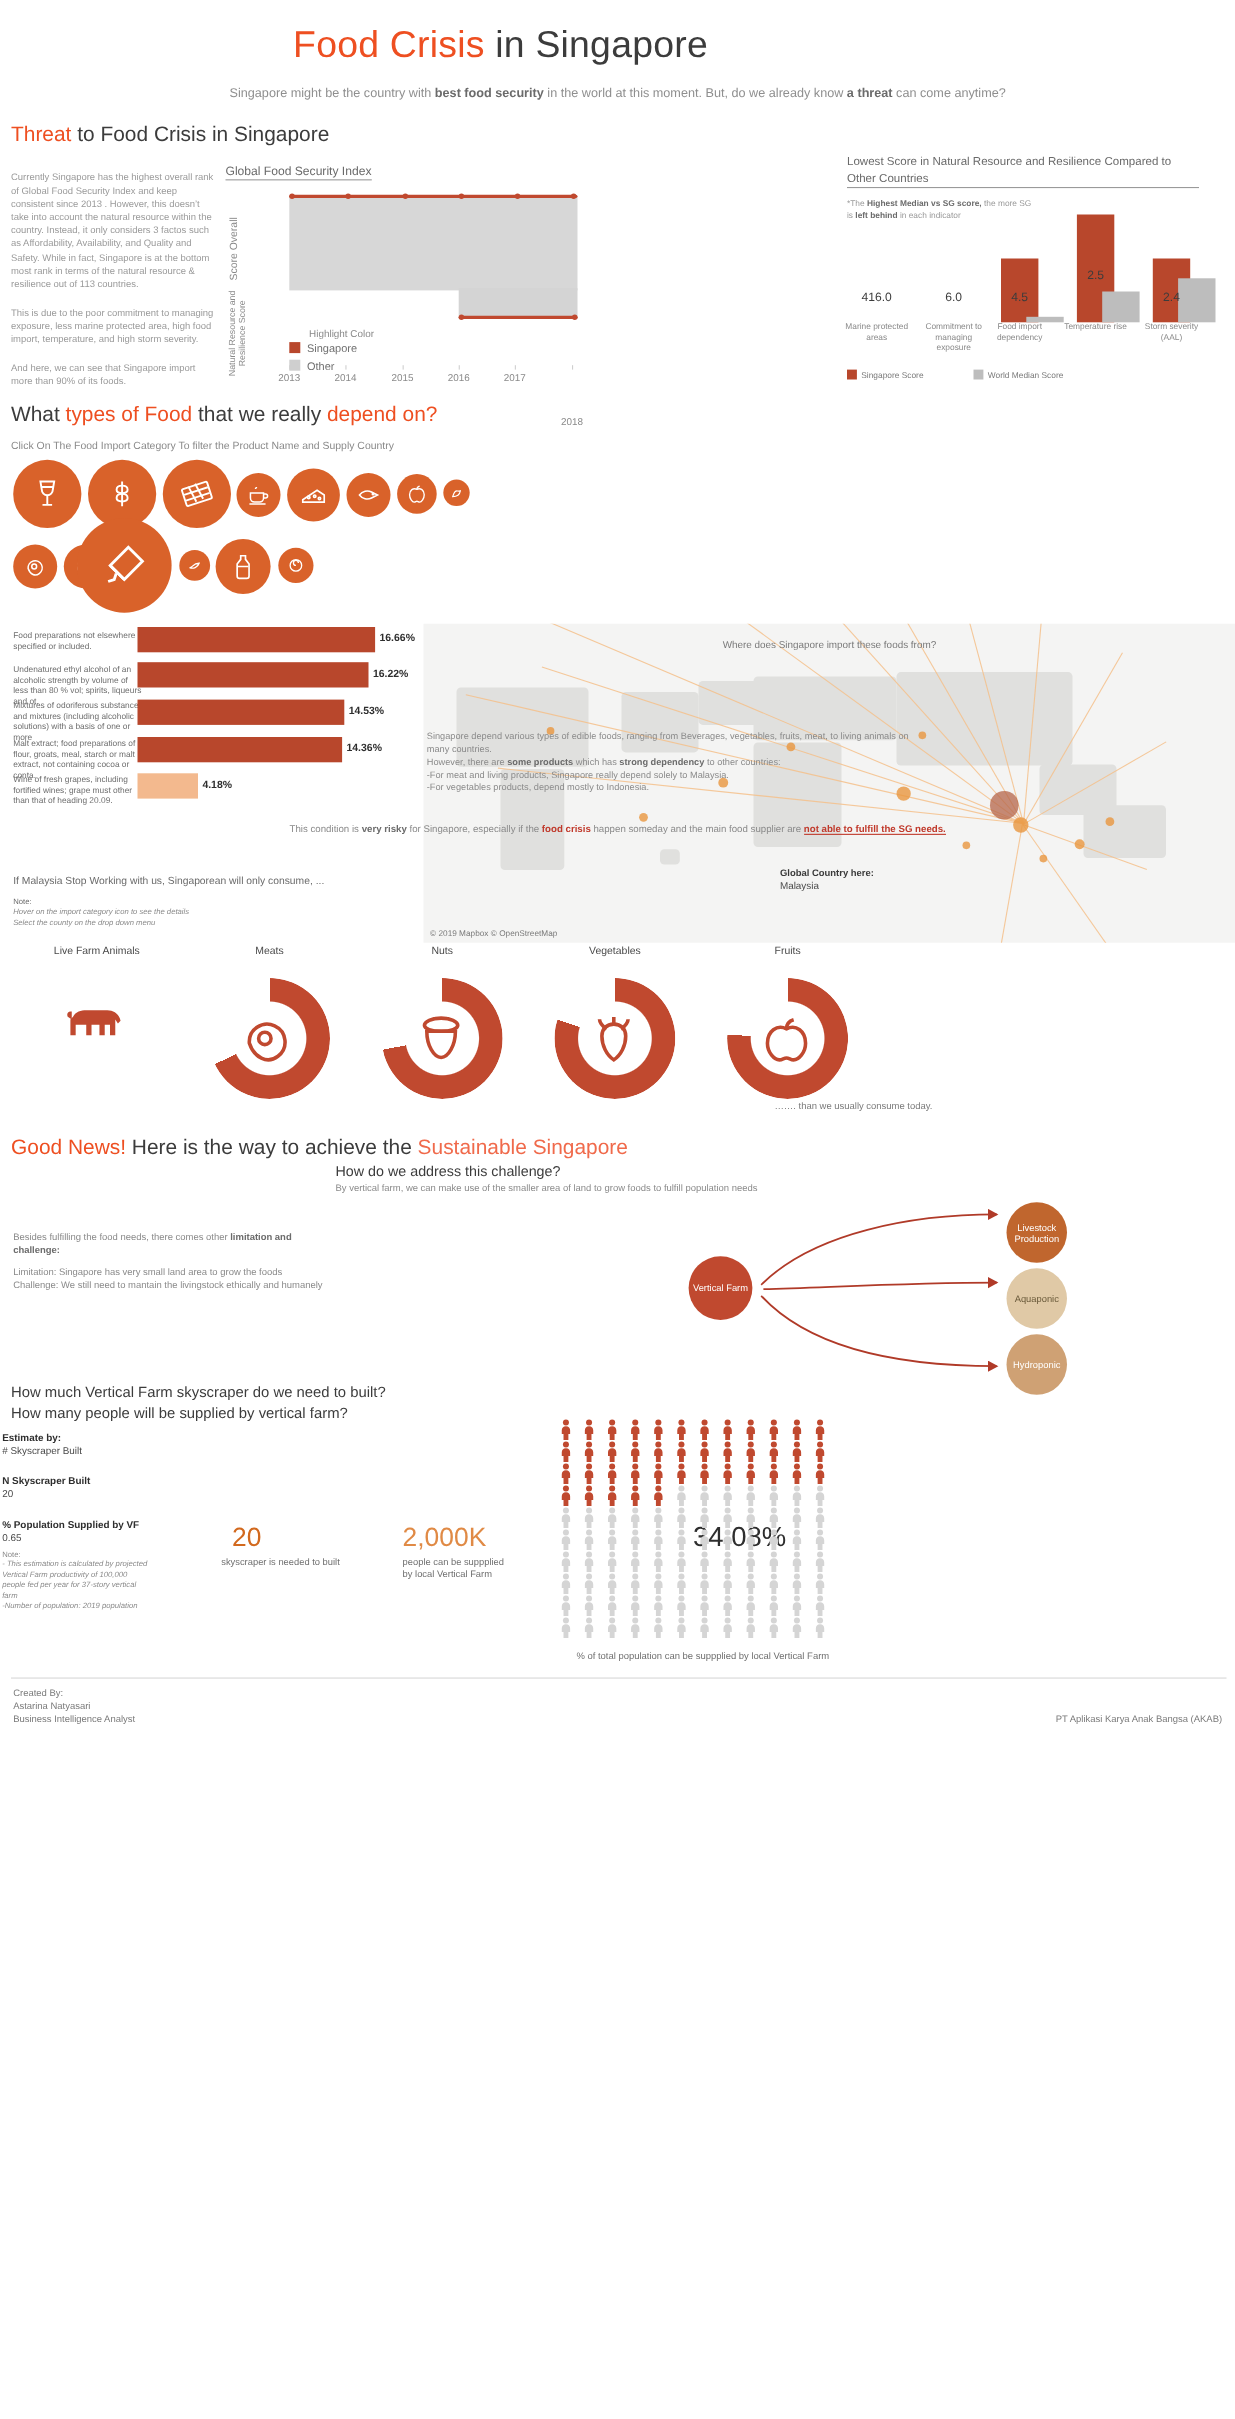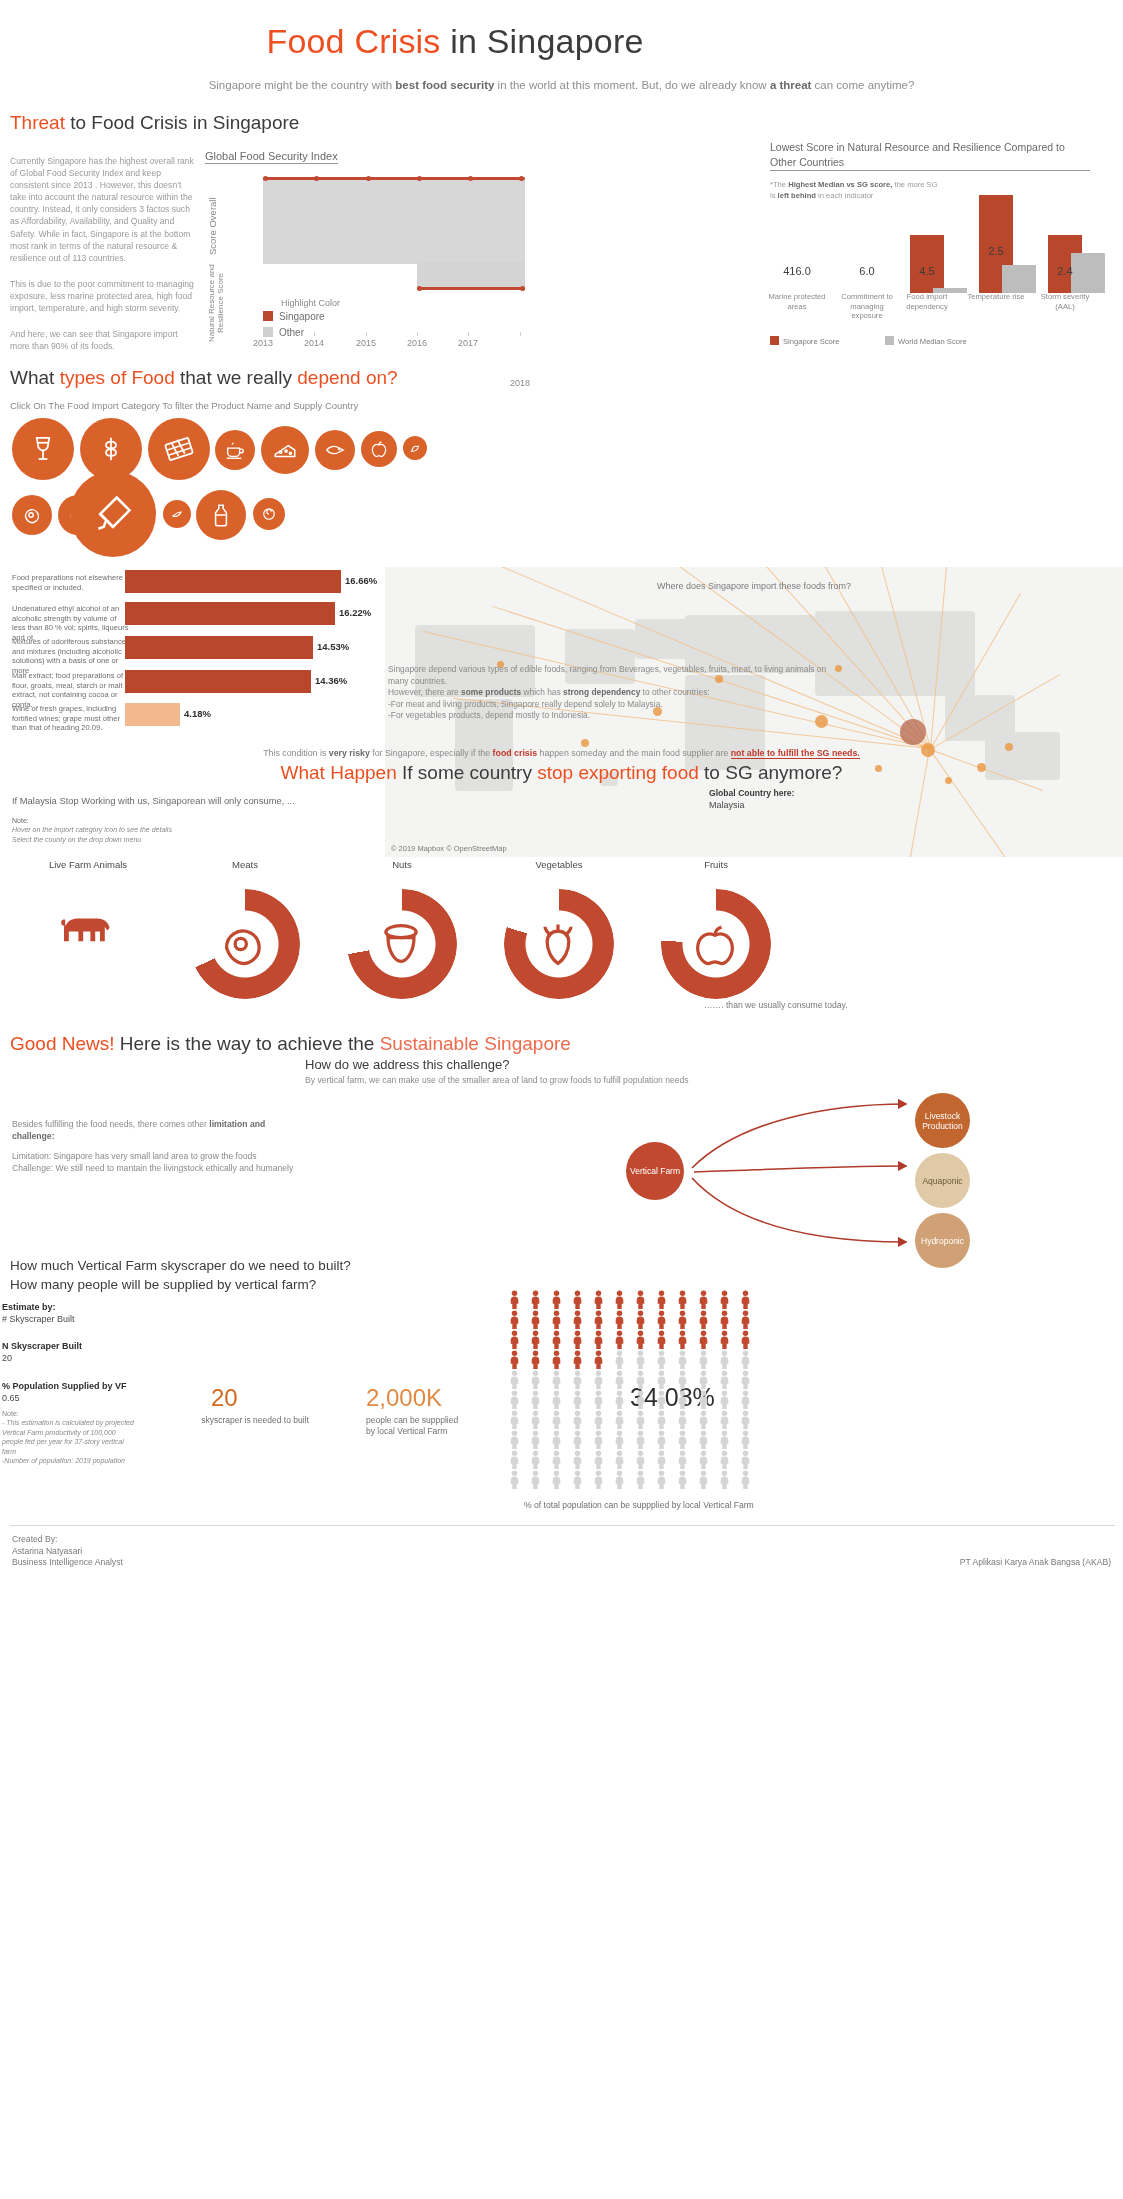--- a/index.html
+++ b/index.html
@@ -386,23 +386,20 @@
       <span>However, there are </span><span class="b">some products</span><span> which has </span><span class="b">strong dependency</span><span> to other countries:</span>
     </div>
     <div>-For meat and living products, Singapore really depend solely to Malaysia.</div>
     <div>-For vegetables products, depend mostly to Indonesia.</div>
   </div>
 
   <div style="position:absolute; left:0; top:748px; width:1123px; text-align:center; font-size:8.8px; color:#8a8a8a;">
     <span>This condition is </span><span class="b">very risky</span><span> for Singapore, especially if the </span><span style="color:#c0392b;font-weight:bold;">food crisis</span><span> happen someday and the main food supplier are </span><span style="color:#c0392b;font-weight:bold;border-bottom:1px solid #c0392b;">not able to fulfill the SG needs.</span>
   </div>
 
-  <div class="sec-h" style="left:0; top:762px; width:1123px; text-align:center;">
-    <span class="hl">What Happen</span><span> If some country </span><span class="hl">stop  exporting food</span><span> to SG anymore?</span>
-  </div>
 
   <div style="position:absolute; left:12px; top:795px; font-size:9.4px; color:#6a6a6a;">If  Malaysia Stop Working with us,  Singaporean will only consume, ...</div>
 
   <div class="smnote" style="left:12px; top:816px; width:300px;">
     <div style="font-style:normal; color:#6a6a6a;">Note:</div>
     <div>Hover on the import category icon to see the details</div>
     <div>Select the county on the drop down menu</div>
   </div>
 
   <div style="position:absolute; left:709px; top:788px; font-size:8.6px; color:#3a3a3a; font-weight:bold;">Global Country here:</div>

